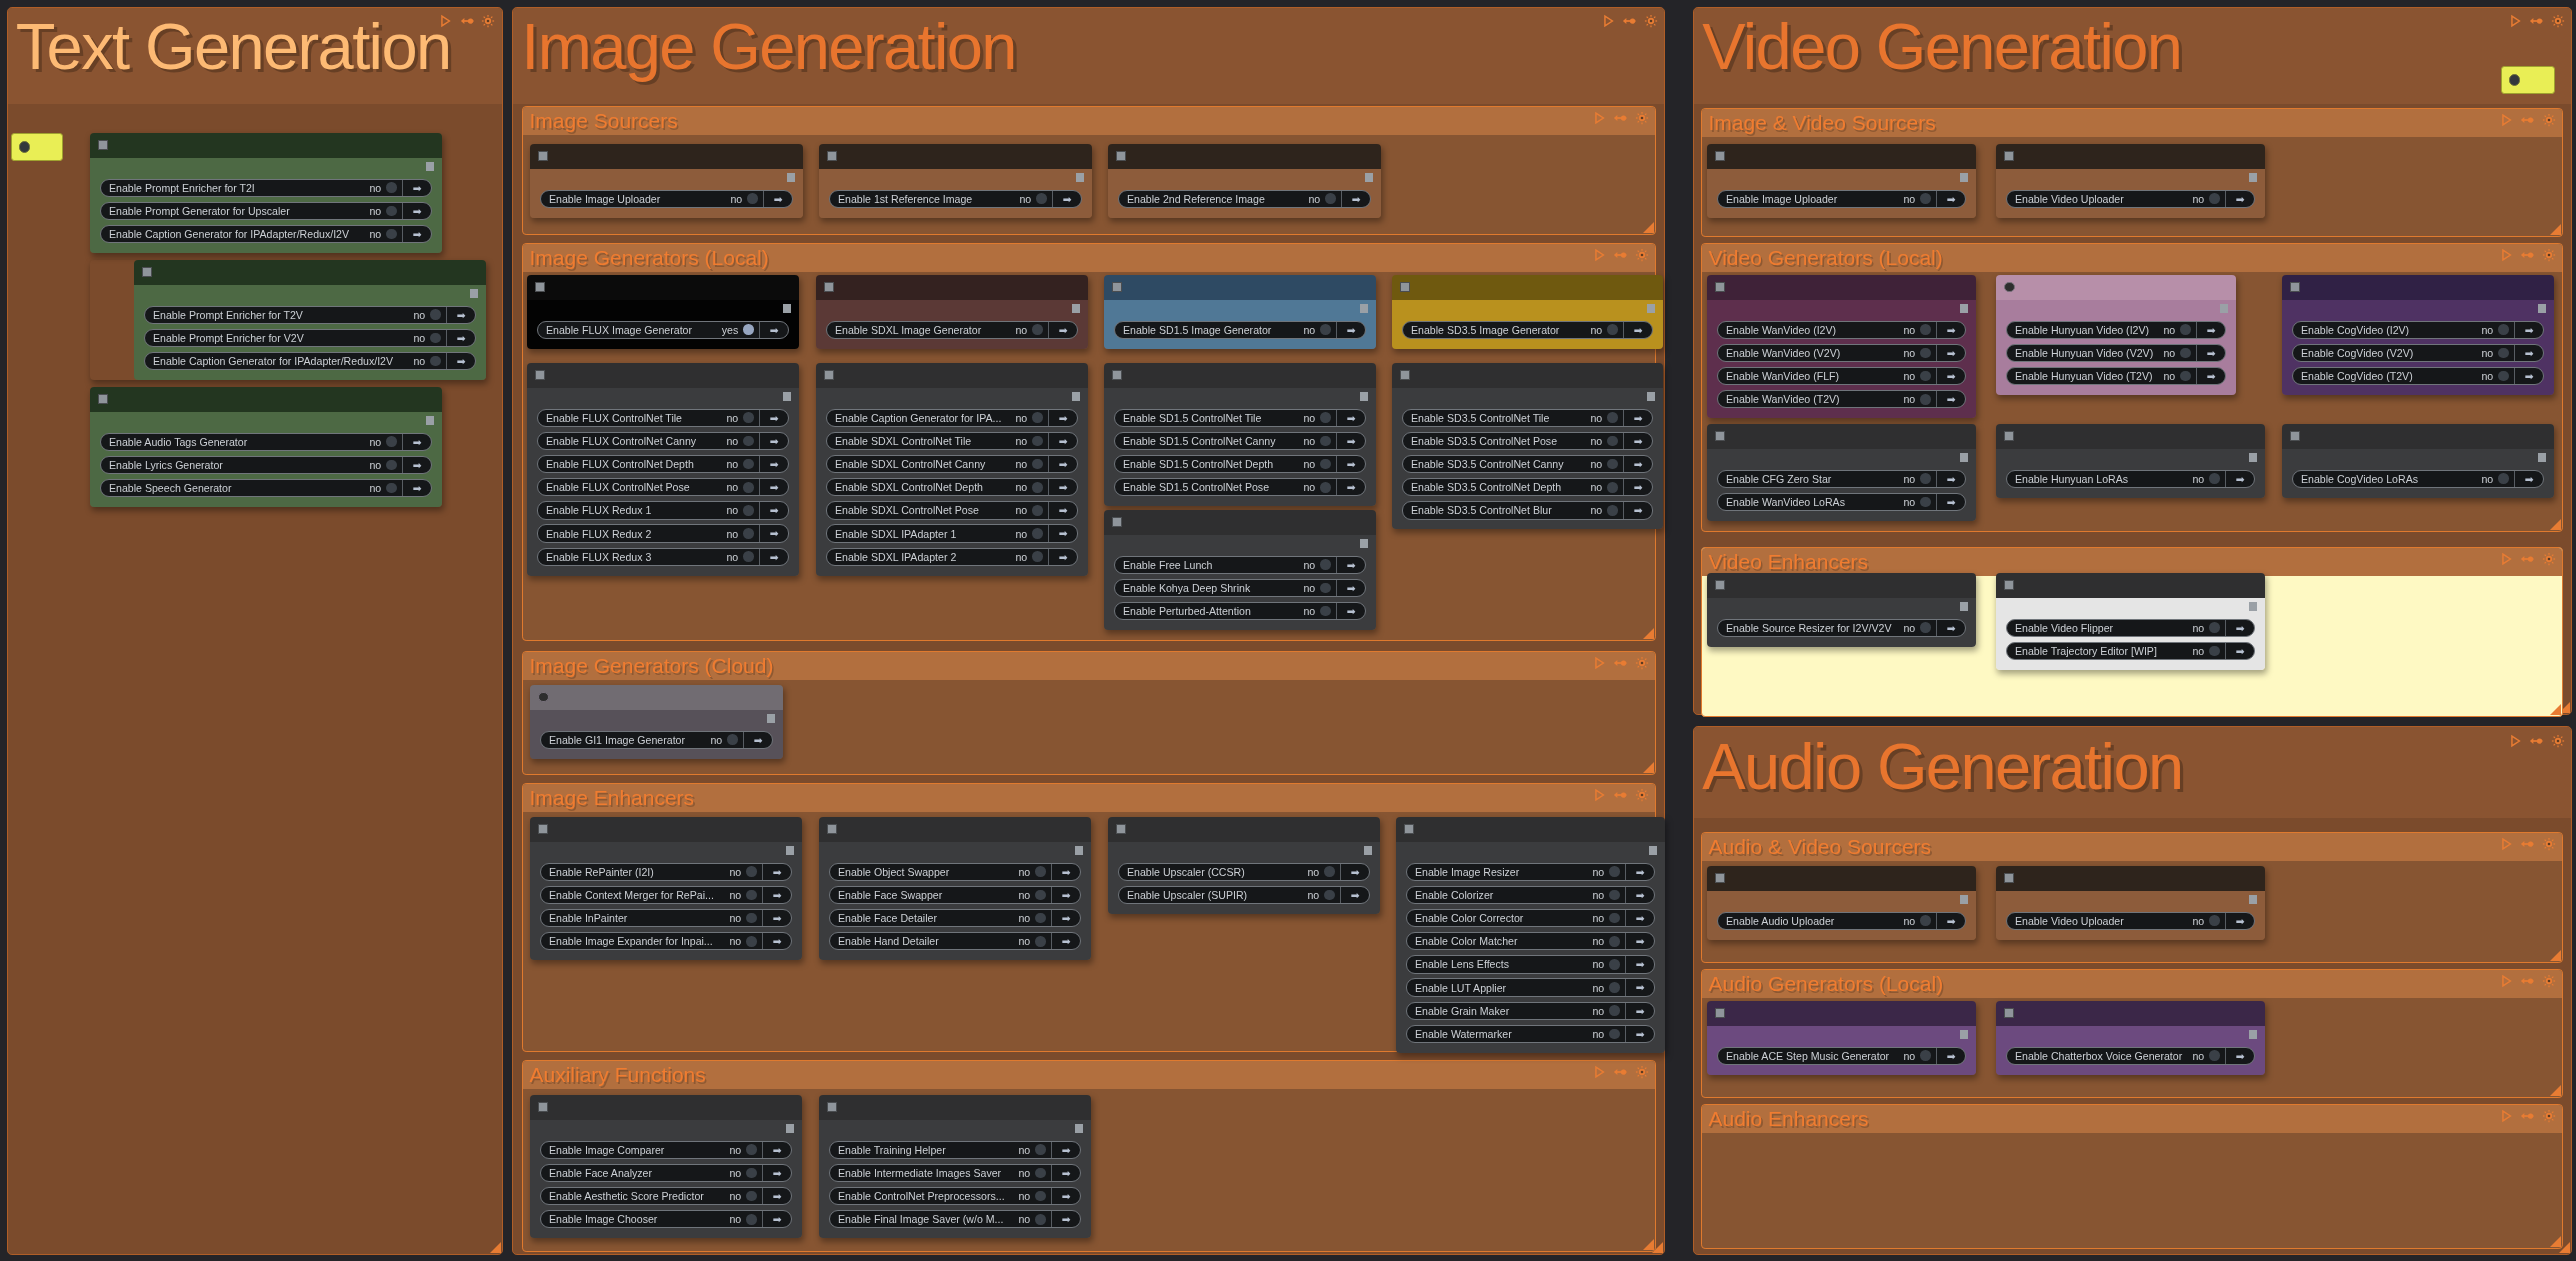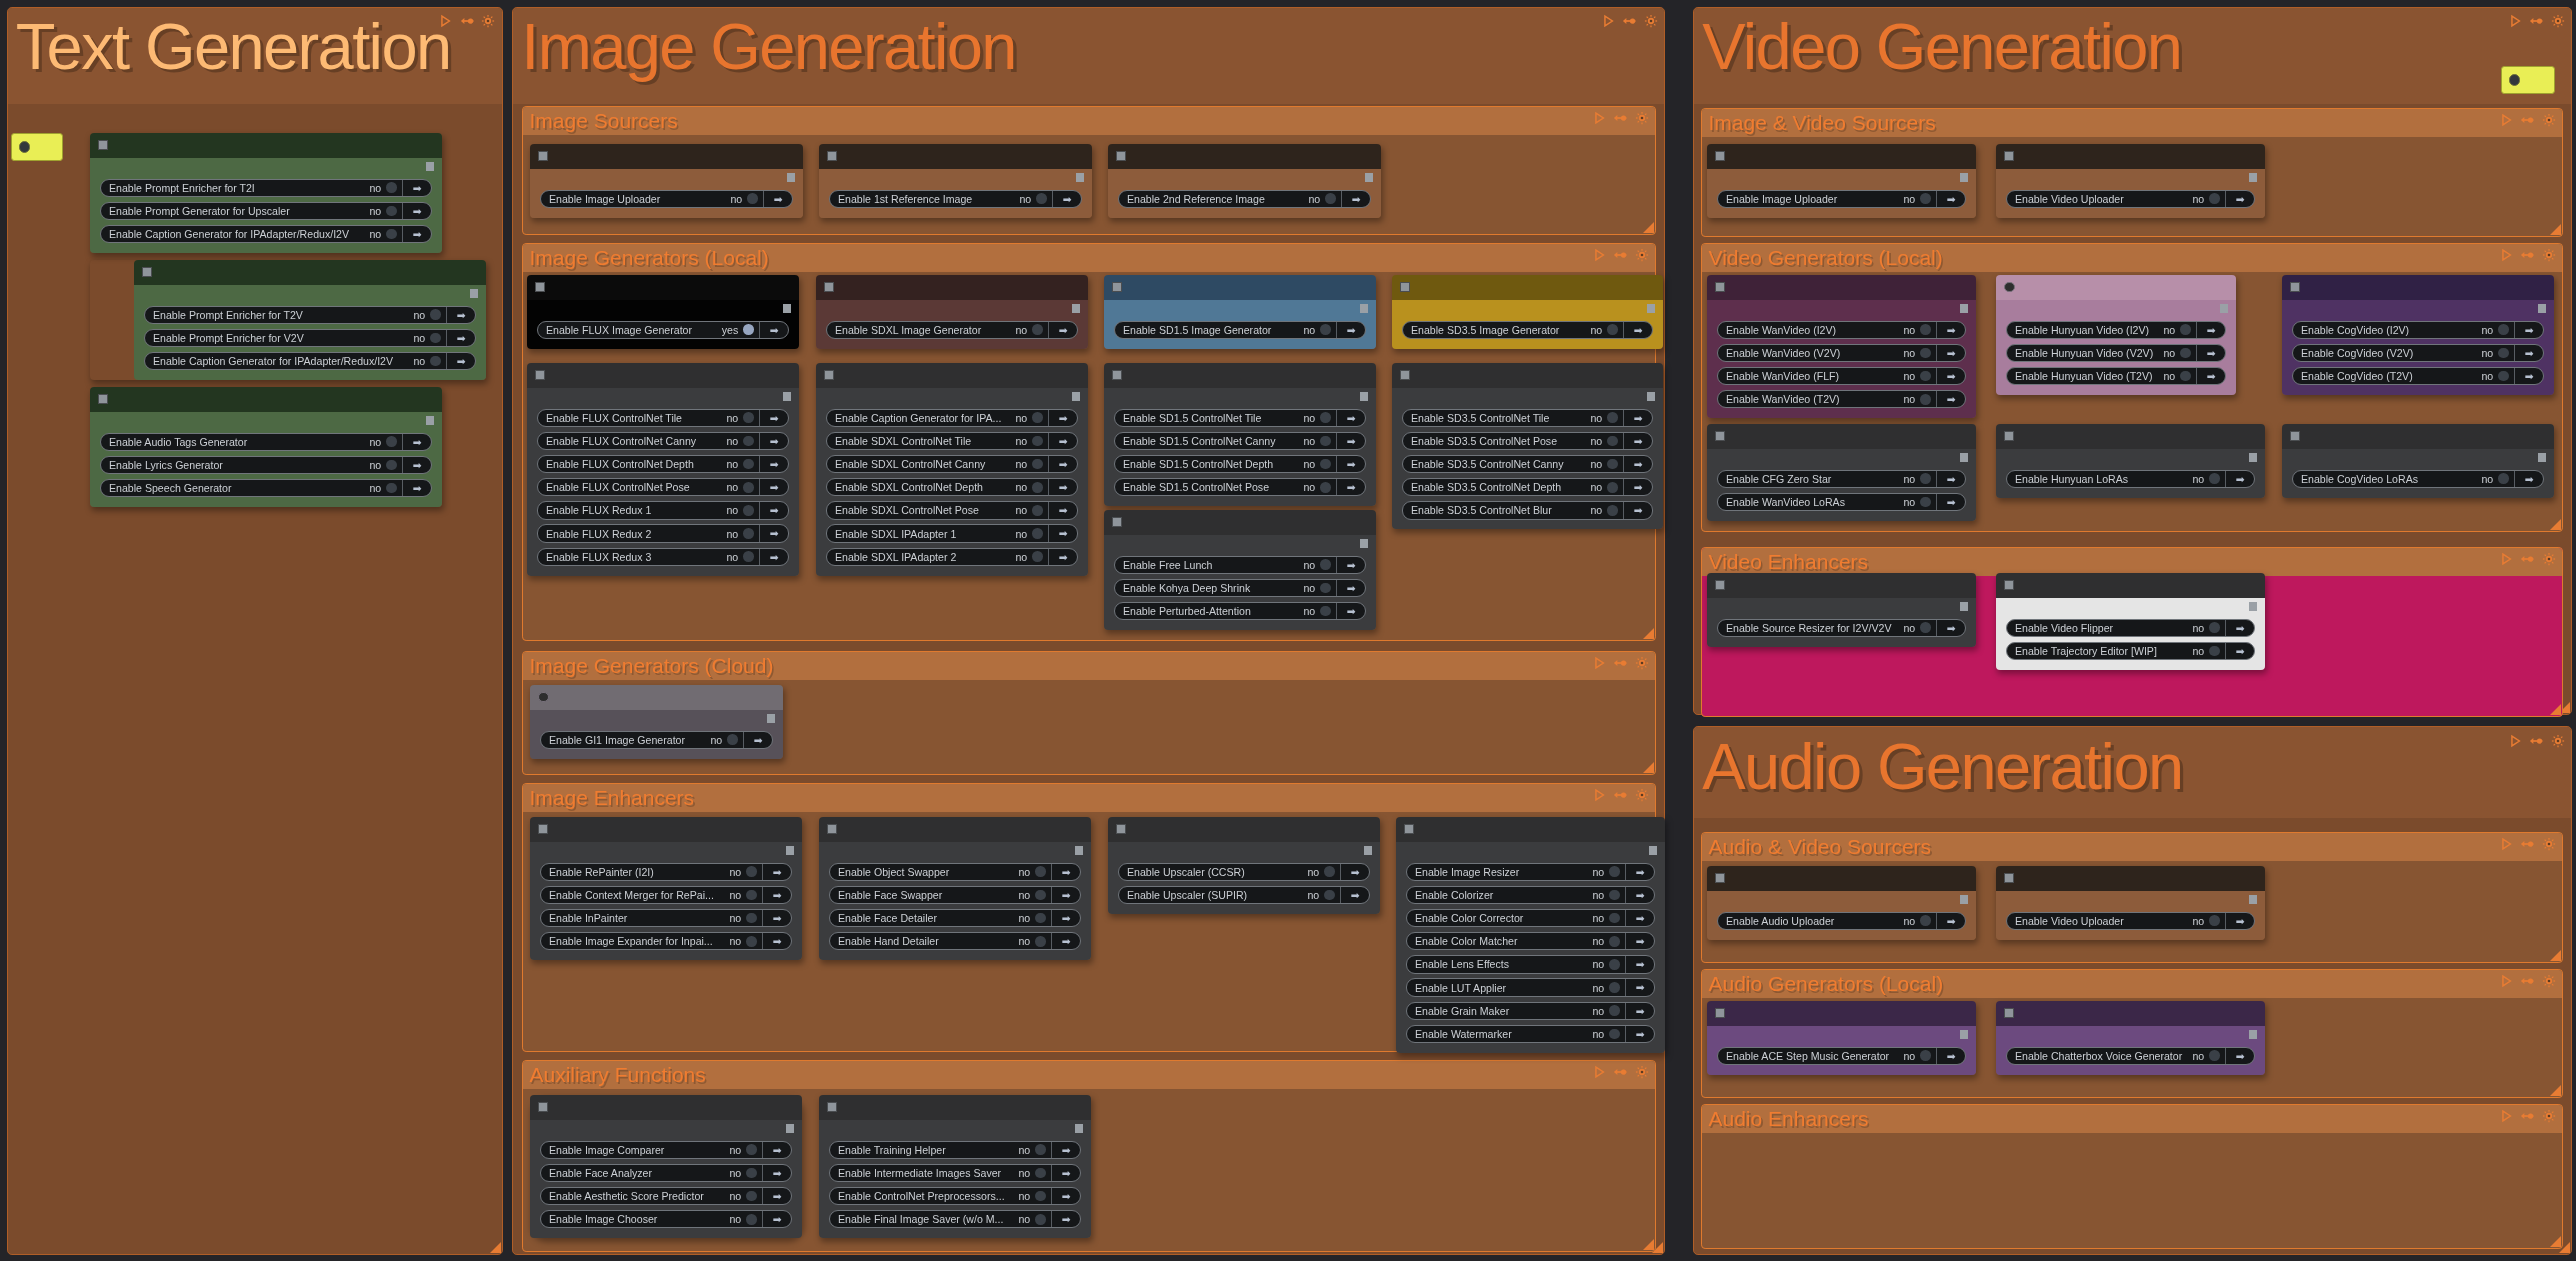--- a/index.html
+++ b/index.html
@@ -877,21 +877,21 @@
                 <path d="M4.5 11.5 L3 13"></path>
               </g>
               <circle cx="8" cy="8" r="3.6" fill="#E87C33"></circle>
               <circle cx="8" cy="8" r="1.5" fill="#5b3a21"></circle>
             </svg>
           </span>
         </div>
       </div>
       <div class="rsz"></div>
     </div>
-    <div class="node" style="left: 530px; top: 1095px; width: 272px; border-radius: 15px;">
+    <div class="node" style="left: 530px; top: 1095px; width: 272px;">
       <div class="node-title" style="background: rgb(47, 47, 48);">
         <span class="collapse-sq"></span>
       </div>
       <div class="node-body" style="background: rgb(59, 60, 62);">
         <span class="body-dot"></span>
         <div class="row">
           <span class="row-label">Enable Image Comparer</span>
           <span class="row-val">no</span>
           <span class="knob"></span>
           <span class="sep"></span>
@@ -1236,21 +1236,21 @@
         <span class="body-dot"></span>
         <div class="row">
           <span class="row-label">Enable CogVideo LoRAs</span>
           <span class="row-val">no</span>
           <span class="knob"></span>
           <span class="sep"></span>
           <span class="arrow">➡</span>
         </div>
       </div>
     </div>
-    <div class="sub" style="left: 1701px; top: 547px; width: 862px; height: 170px; background: #be185d; border: 1.6px solid rgb(224, 122, 46); padding-left: 40px;">
+    <div class="sub" style="left: 1701px; top: 547px; width: 862px; height: 170px; background: #fef9c3; border: 1.6px solid rgb(224, 122, 46); padding-left: 40px;">
       <div class="sub-titlebar" style="background: rgb(178, 111, 62);">
         <span class="sub-title" style="color: rgb(240, 124, 48);">Video Enhancers</span>
         <div class="icons">
           <span>
             <svg viewBox="0 0 16 16">
               <path d="M4.5 2.5 L13 8 L4.5 13.5 Z" fill="none" stroke="#E87C33" stroke-width="1.7"></path>
             </svg>
           </span>
           <span>
             <svg viewBox="0 0 16 16">

